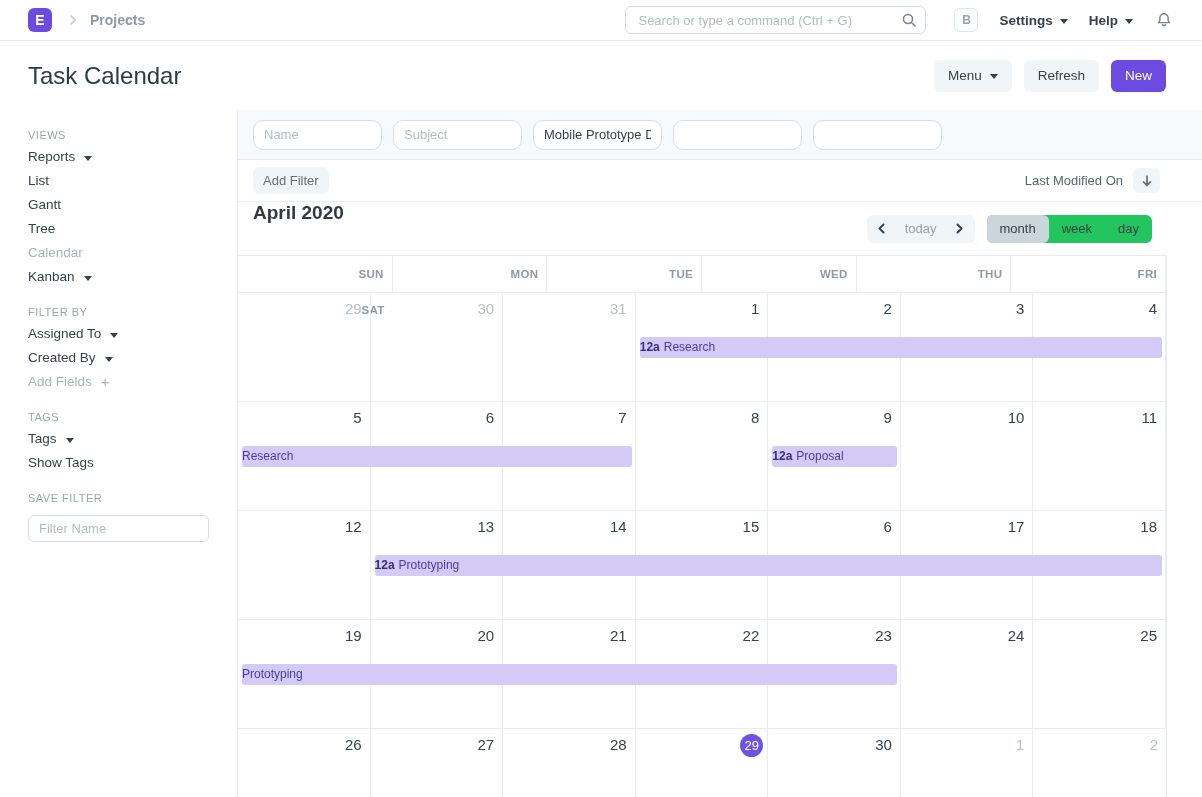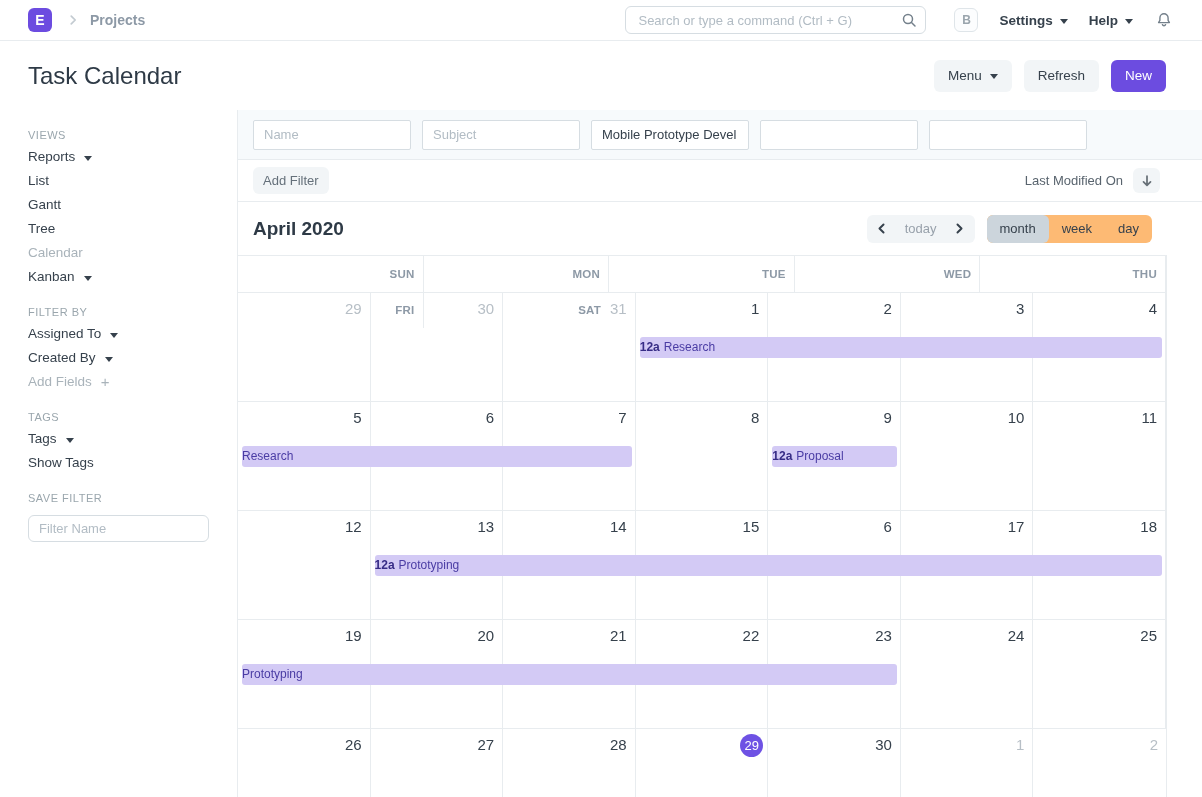--- a/index.html
+++ b/index.html
@@ -34,44 +34,44 @@
   .sb-item { font-size:13.5px; color:#36414c; padding:5px 0; display:flex; align-items:center; gap:9px; cursor:pointer; line-height:14px; }
   .sb-item.muted { color:#a9b3ba; }
   .sb-item .plus { color:#a9b3ba; font-size:15px; }
   .sb-input { width:181px; height:27px; border:1px solid #d6dde2; border-radius:6px; padding:0 10px; font-size:13px; font-family:inherit; color:#36414c; margin-top:7px; outline:none; }
   .sb-input::placeholder { color:#b2bcc4; }
 
   .main { flex:1; display:flex; flex-direction:column; overflow:hidden; }
 
   
   .filter-bar { height:50px; background:#f7fafc; border-bottom:1px solid #e8ecef; display:flex; align-items:center; gap:11px; padding:0 15px; flex:none; }
-  .filter-input { width:158px; height:30px; border:1px solid #d6dde2; border-radius:2px; padding:0 10px; font-size:13px; font-family:inherit; color:#36414c; background:#fff; outline:none; }
+  .filter-input { width:129px; height:30px; border:1px solid #d6dde2; border-radius:10px; padding:0 10px; font-size:13px; font-family:inherit; color:#36414c; background:#fff; outline:none; }
   .filter-input::placeholder { color:#b2bcc4; }
 
   
   .toolbar { height:42px; display:flex; align-items:center; padding:0 42px 0 15px; border-bottom:1px solid #e8ecef; flex:none; }
   .add-filter { background:#f2f5f7; color:#65707a; font-size:13px; border-radius:6px; padding:6px 10px; border:none; font-family:inherit; cursor:pointer; }
   .sort { margin-left:auto; display:flex; align-items:center; gap:10px; }
   .sort-label { font-size:13px; color:#59646e;margin-left:20px; }
   .sort-btn { width:27px; height:25px; background:#f2f5f7; border:none; border-radius:6px; color:#687178; display:flex; align-items:center; justify-content:center; cursor:pointer; }
 
   
-  .cal-header { height:53px; display:flex; align-items:center; padding:0 50px 0 15px; flex:none; }
+  .cal-header { height:53px; display:flex; padding:0 50px 0 15px; flex:none; }
   .cal-title { font-size:19px; font-weight:600; color:#2e3a46; }
   .cal-nav { margin-left:auto; display:flex; align-items:center; }
   .nav-group { background:#f2f5f7; border-radius:6px; height:28px; display:flex; align-items:center; padding:0 2px; }
   .nav-arrow { width:26px; height:28px; background:none; border:none; display:flex; align-items:center; justify-content:center; color:#36414c; cursor:pointer; }
   .today-btn { border:none; background:none; color:#98a1ab; font-size:13px; padding:0 10px; font-family:inherit; cursor:pointer; }
-  .view-group { background:#fdba74; border-radius:6px; height:28px; display:flex; margin-left:12px; }
+  .view-group { background:#22c55e; border-radius:6px; height:28px; display:flex; margin-left:12px; }
   .view-btn { border:none; background:none; font-size:13px; color:#36414c; padding:0 13px; border-radius:6px; font-family:inherit; cursor:pointer; }
   .view-btn.active { background:#ccd5dc; }
 
   
   .grid { margin-right:35px; border-top:1px solid #e8ecef; border-right:1px solid #e8ecef; }
-  .dow-row { display:grid; grid-template-columns:repeat(5,1fr); height:37px; border-bottom:1px solid #e8ecef; }
+  .dow-row { display:grid; grid-template-columns:repeat(6,1fr); height:37px; border-bottom:1px solid #e8ecef; }
   .dow { font-size:11.5px; font-weight:600; color:#8d99a6; text-align:right; line-height:36px; padding-right:8px; border-right:1px solid #e8ecef; letter-spacing:.3px; }
   .dow:last-child { border-right:none; }
   .week { position:relative; display:grid; grid-template-columns:repeat(7,1fr); height:109px; border-bottom:1px solid #e8ecef; }
   .cell { border-right:1px solid #e8ecef; padding:7px 8px 0 0; display:flex; justify-content:flex-end; align-items:flex-start; font-size:15px; color:#36414c; cursor:pointer; }
   .cell:last-child { border-right:none; }
   .cell.muted { color:#b7bfc6; }
   .today-badge { width:23px; height:23px; border-radius:50%; background:var(--today); color:#fff; font-size:13px; display:flex; align-items:center; justify-content:center; margin:-2px -4px 0 0; }
   .event { position:absolute; top:44px; height:21px; background:var(--event-bg); border-radius:3px; font-size:12px; line-height:21px; white-space:nowrap; overflow:hidden; color:var(--event-text); cursor:pointer; z-index:2; }
   .event b { color:var(--event-time); font-weight:700; margin-right:4px; }
 </style>

